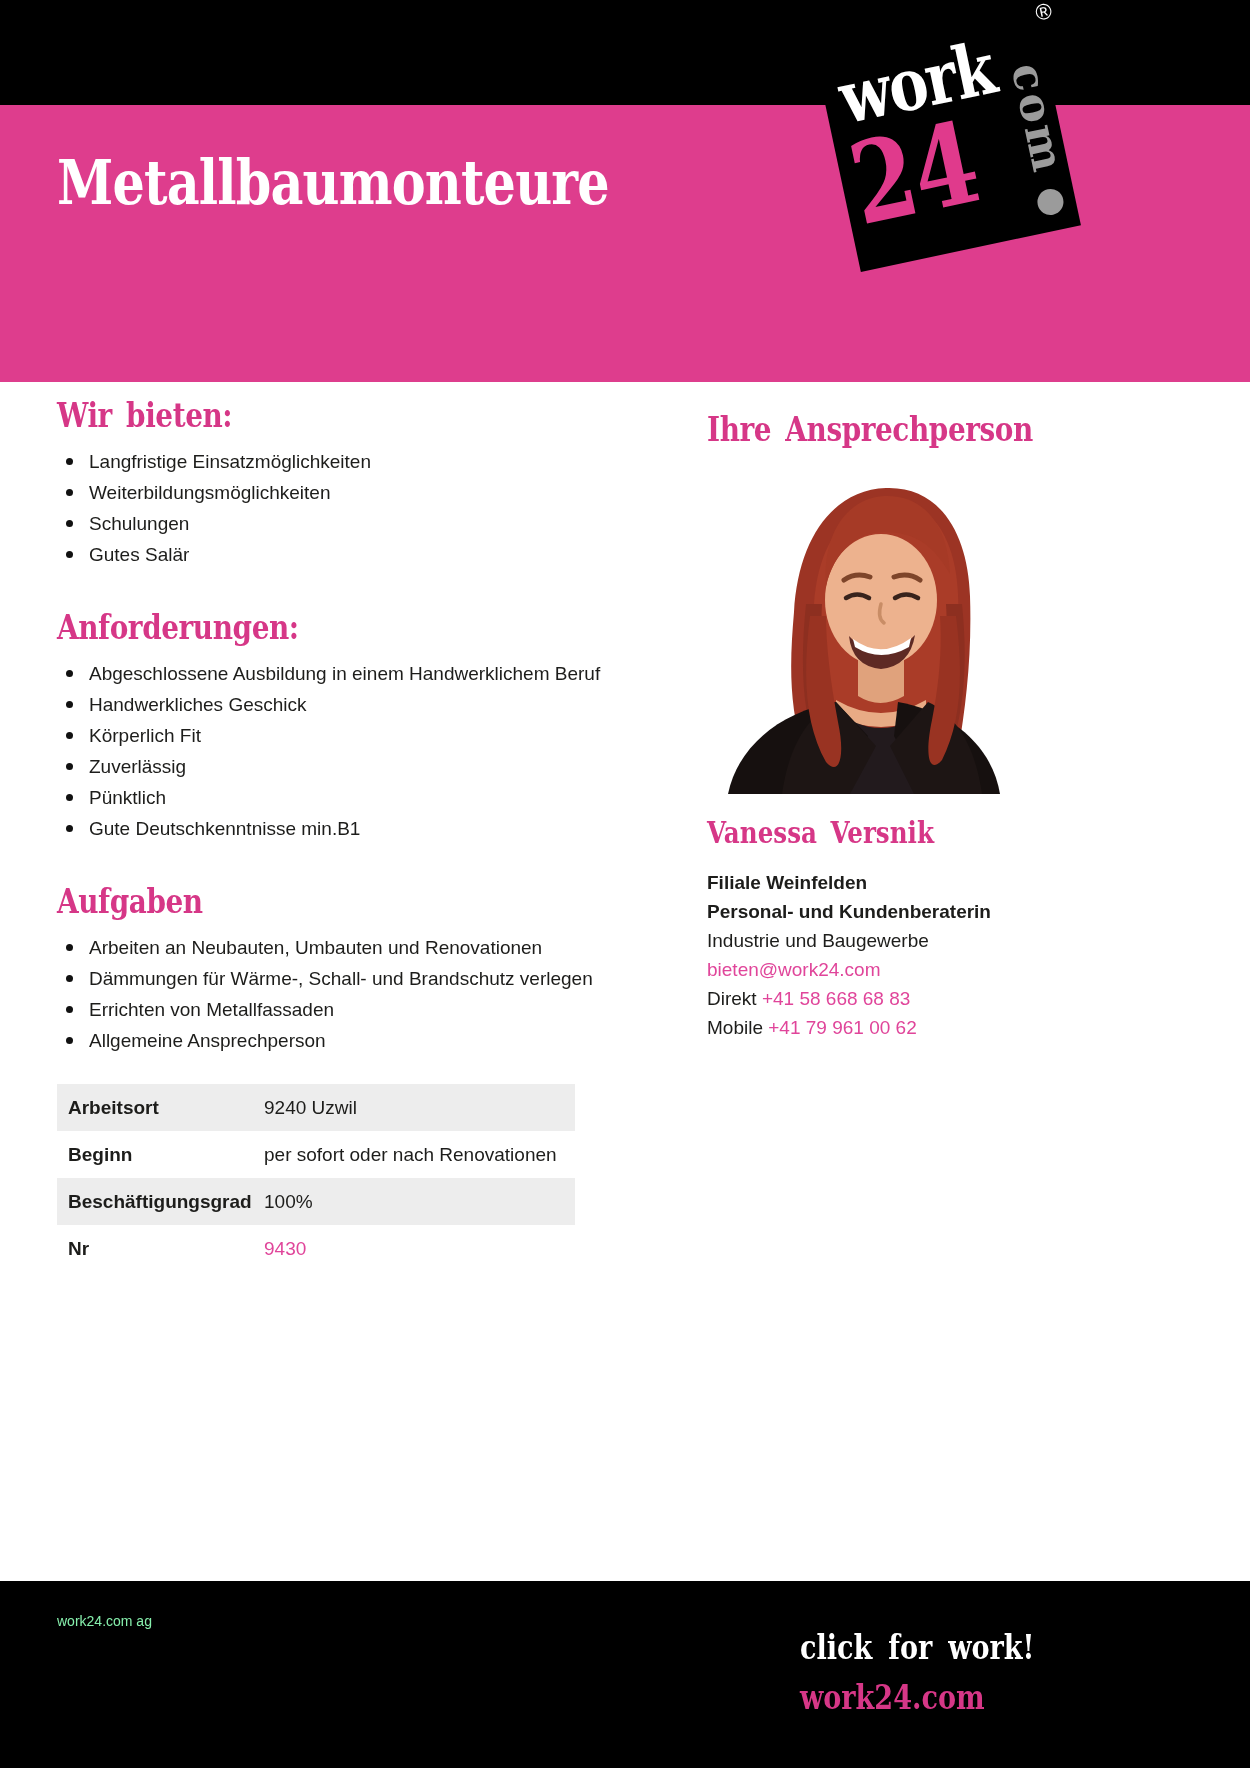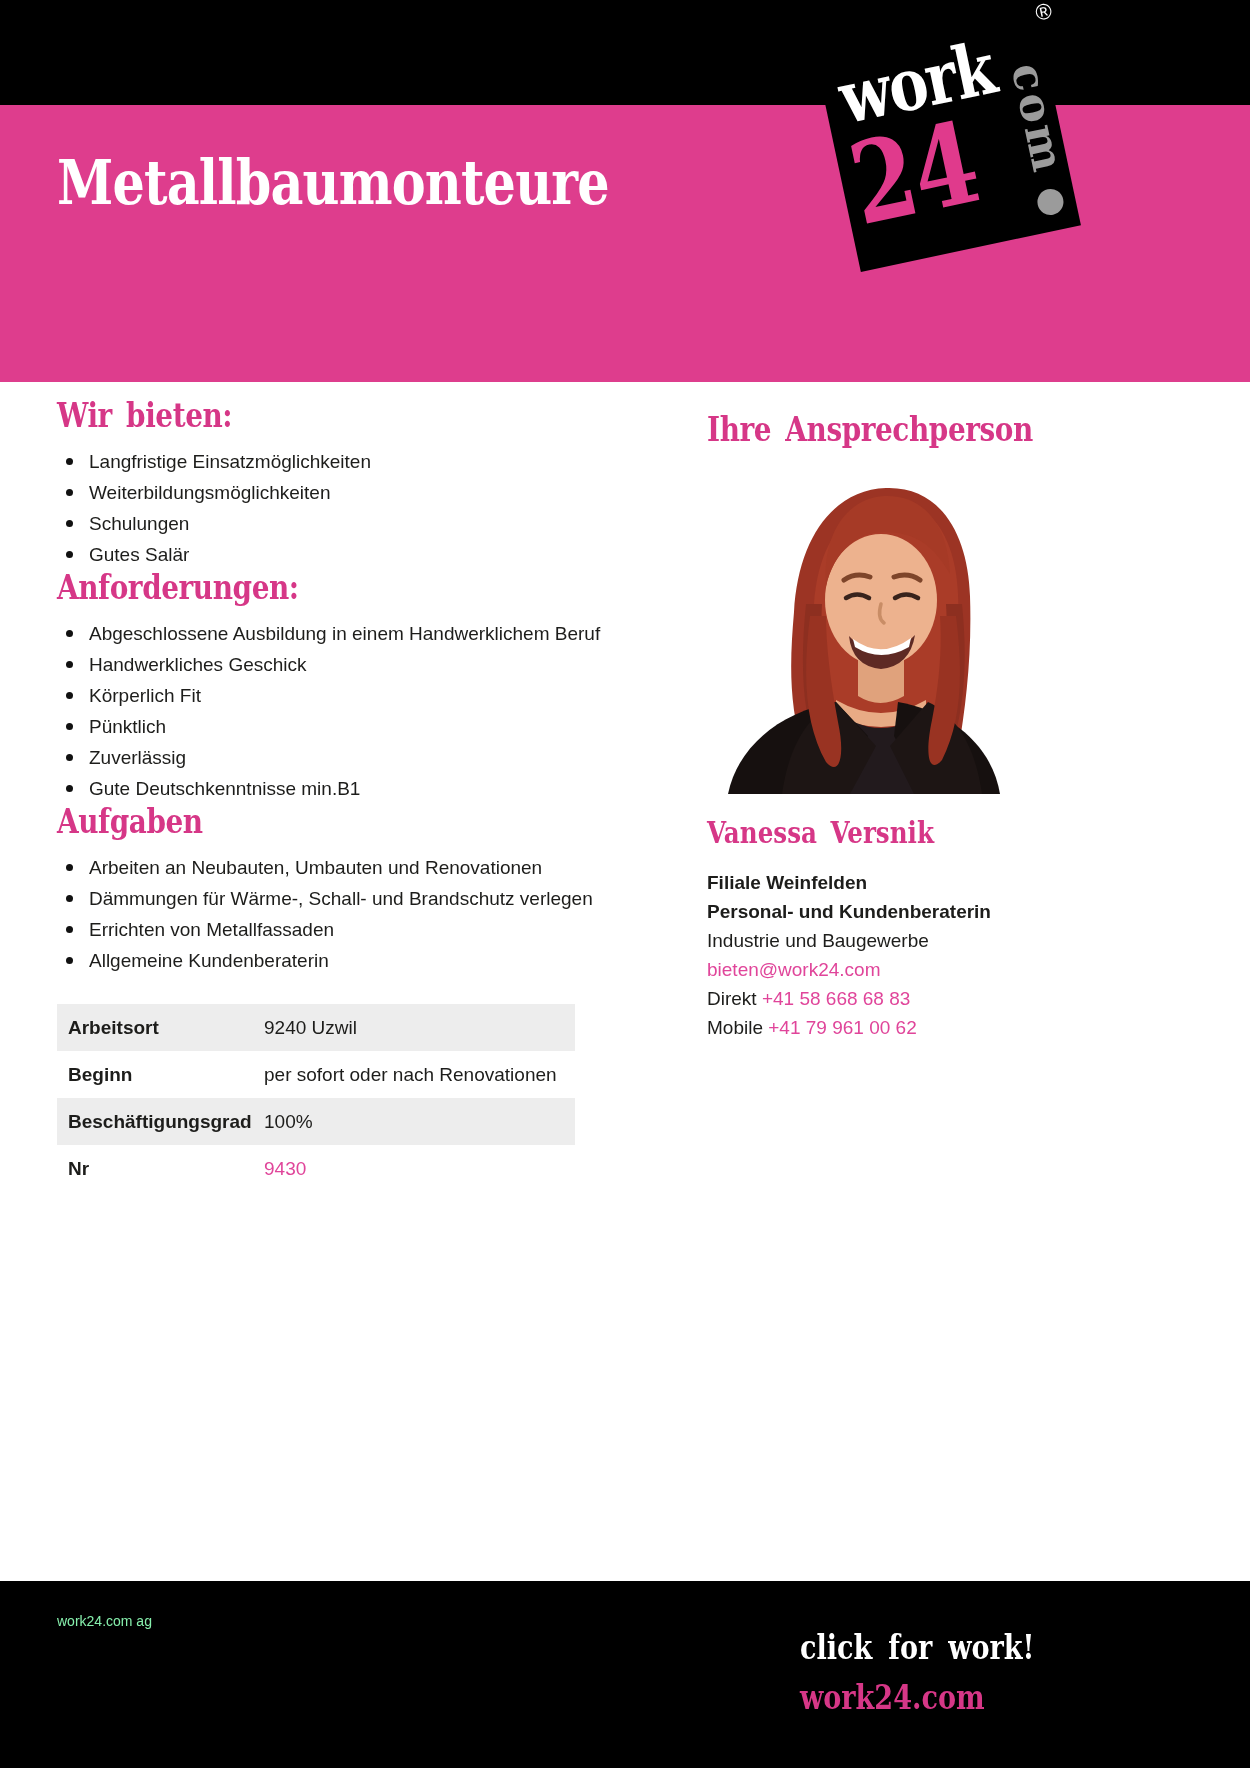--- a/index.html
+++ b/index.html
@@ -27,21 +27,21 @@
         transform:rotate(-12deg);z-index:4;}
   .logo-work{position:absolute;left:16px;top:16px;color:#fff;font-size:72px;letter-spacing:-2px;}
   .logo-24{position:absolute;left:10px;top:84px;color:var(--logo_pink);font-size:112px;letter-spacing:-2px;}
   .logo-com{position:absolute;right:-2px;top:56px;writing-mode:vertical-rl;color:#9b9b9b;
             font-size:44px;letter-spacing:3px;}
   .logo-dot{position:absolute;right:12px;bottom:16px;width:26px;height:26px;border-radius:50%;background:#9b9b9b;}
   .logo-reg{position:absolute;right:-16px;top:-4px;color:#fff;font-size:22px;font-family:"Liberation Sans",sans-serif;}
   
   .col-left{position:absolute;left:57px;top:398px;width:565px;}
   h2.section{margin:0;color:var(--accent);font-size:34px;letter-spacing:-.5px;word-spacing:6px;}
-  h2.mt{}
+  h2.mt{margin-top:40px;}
   ul.blist{list-style:none;margin:14px 0 0 6px;padding:0;}
   ul.blist li{position:relative;font-size:19px;line-height:31px;padding-left:26px;color:#1d1d1b;}
   ul.blist li::before{content:"";position:absolute;left:3px;top:12px;width:7px;height:7px;border-radius:50%;background:#111;}
   
   table.details{margin-top:28px;width:518px;border-collapse:collapse;}
   table.details td{height:47px;vertical-align:middle;font-size:19px;padding:0;}
   table.details td.label{width:207px;padding-left:11px;font-weight:bold;}
   table.details tr.odd{background:var(--row_gray);padding-left:10px;}
   .pink-text{color:var(--link);}
   
@@ -83,31 +83,31 @@
       <li>Weiterbildungsmöglichkeiten</li>
       <li>Schulungen</li>
       <li>Gutes Salär</li>
     </ul>
 
     <h2 class="section slab mt"><span class="condense">Anforderungen:</span></h2>
     <ul class="blist">
       <li>Abgeschlossene Ausbildung in einem Handwerklichem Beruf</li>
       <li>Handwerkliches Geschick</li>
       <li>Körperlich Fit</li>
+      <li>Zuverlässig</li>
       <li>Pünktlich</li>
-      <li>Zuverlässig</li>
       <li>Gute Deutschkenntnisse min.B1</li>
     </ul>
 
     <h2 class="section slab mt"><span class="condense">Aufgaben</span></h2>
     <ul class="blist">
       <li>Arbeiten an Neubauten, Umbauten und Renovationen</li>
       <li>Dämmungen für Wärme-, Schall- und Brandschutz verlegen</li>
       <li>Errichten von Metallfassaden</li>
-      <li>Allgemeine Kundenberaterin</li>
+      <li>Allgemeine Ansprechperson</li>
     </ul>
 
     <table class="details">
       <tbody>
         <tr class="odd">
           <td class="label">Arbeitsort</td>
           <td class="value">9240 Uzwil</td>
         </tr>
         <tr>
           <td class="label">Beginn</td>

